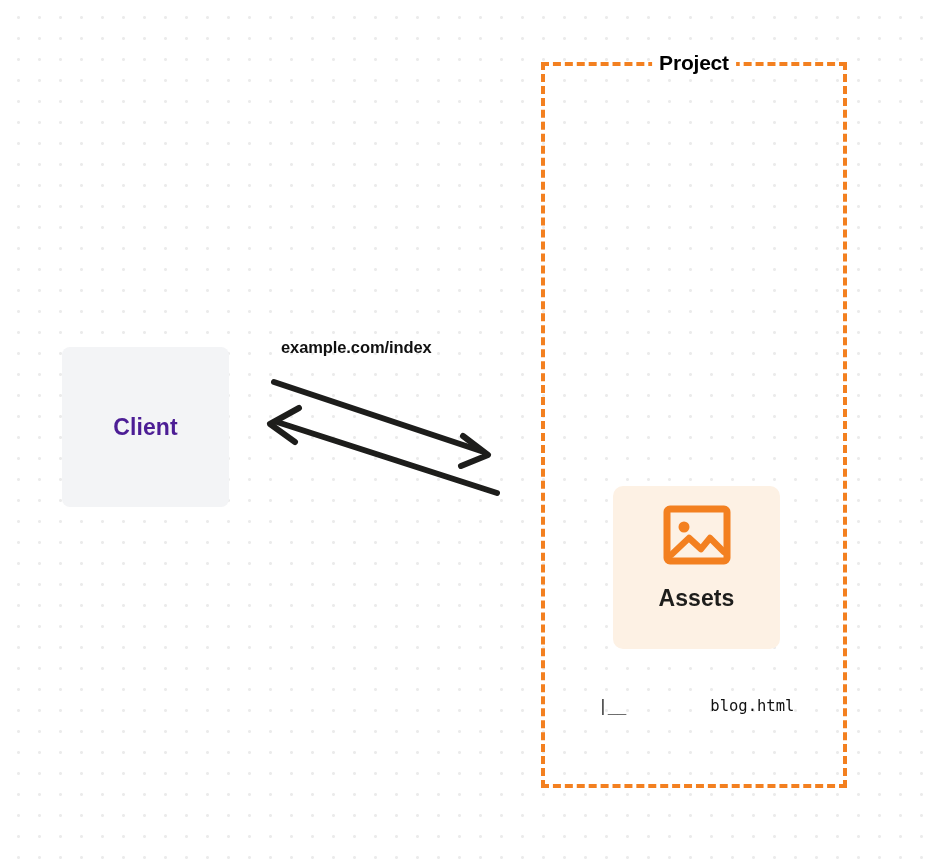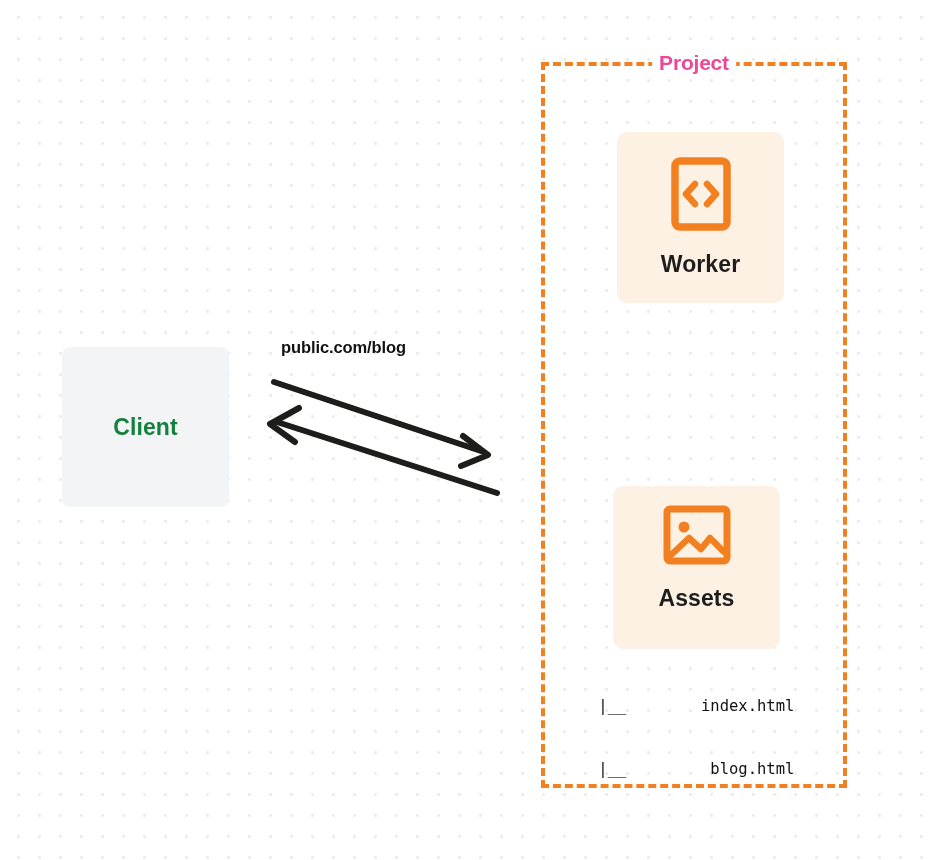--- a/index.html
+++ b/index.html
@@ -29,21 +29,21 @@
     height: 160px;
     background: #f3f4f6;
     border-radius: 8px;
     display: flex;
     align-items: center;
     justify-content: center;
   }
   #client-node .node-label {
     font-size: 23px;
     font-weight: bold;
-    color: #15803d;
+    color: #4c1d95;
     letter-spacing: .1px;
   }
 
   
   #connector {
     position: absolute;
     left: 255px;
     top: 365px;
     width: 255px;
     height: 145px;
@@ -71,21 +71,21 @@
   }
   #project-title {
     position: absolute;
     left: 50%;
     top: -15px;
     transform: translateX(-50%);
     background: #ffffff;
     padding: 0 7px;
     font-size: 21px;
     font-weight: bold;
-    color: #ec4899;
+    color: #000000;
     white-space: nowrap;
     letter-spacing: -.2px;
   }
 
   
   .resource-card {
     position: absolute;
     background: #fdf1e4;
     border-radius: 10px;
     display: flex;
@@ -132,61 +132,50 @@
 </style>
 </head>
 <body>
 
 <div id="canvas">
 
   <div id="client-node">
     <span class="node-label">Client</span>
   </div>
 
-  <div id="request-url-label">public.com/blog</div>
+  <div id="request-url-label">example.com/index</div>
 
   <svg id="connector" viewBox="0 0 255 145">
 
     <g>
       <line x1="19" y1="17" x2="226" y2="86" stroke="#1d1d1b" stroke-width="6" stroke-linecap="round"></line>
       <polyline points="208,71 233,90 206,101" fill="none" stroke="#1d1d1b" stroke-width="6" stroke-linecap="round" stroke-linejoin="round"></polyline>
     </g>
 
     <g>
       <line x1="242" y1="128" x2="22" y2="57" stroke="#1d1d1b" stroke-width="6" stroke-linecap="round"></line>
       <polyline points="44,43 15,59 40,77" fill="none" stroke="#1d1d1b" stroke-width="6" stroke-linecap="round" stroke-linejoin="round"></polyline>
     </g>
   </svg>
 
   <div id="project-container">
 
     <div id="project-title">Project</div>
 
-    <div id="worker-card" class="resource-card">
-      <span class="resource-icon">
-        <svg width="60" height="74" viewBox="0 0 60 74">
-          <rect x="4" y="4" width="52" height="66" rx="5" ry="5" fill="none" stroke="#f38020" stroke-width="7.5"></rect>
-          <polyline points="24,27 15,37 24,47" fill="none" stroke="#f38020" stroke-width="6.5" stroke-linecap="round" stroke-linejoin="round"></polyline>
-          <polyline points="36,27 45,37 36,47" fill="none" stroke="#f38020" stroke-width="6.5" stroke-linecap="round" stroke-linejoin="round"></polyline>
-        </svg>
-      </span>
-      <span class="resource-label">Worker</span>
-    </div>
 
     <div id="assets-card" class="resource-card">
       <span class="resource-icon">
         <svg width="68" height="60" viewBox="0 0 68 60">
           <rect x="4" y="4" width="60" height="52" rx="3" ry="3" fill="none" stroke="#f38020" stroke-width="7"></rect>
           <circle cx="21" cy="22" r="5.5" fill="#f38020"></circle>
           <polyline points="8,50 26,33 38,44 47,33 61,47" fill="none" stroke="#f38020" stroke-width="6.5" stroke-linecap="round" stroke-linejoin="round"></polyline>
         </svg>
       </span>
       <span class="resource-label">Assets</span>
     </div>
 
     <div id="file-tree">
-      <span class="tree-row"> |__        index.html</span>
       <span class="tree-row"> |__         blog.html</span>
       
     </div>
 
   </div>
 </div>
 
 </body></html>

